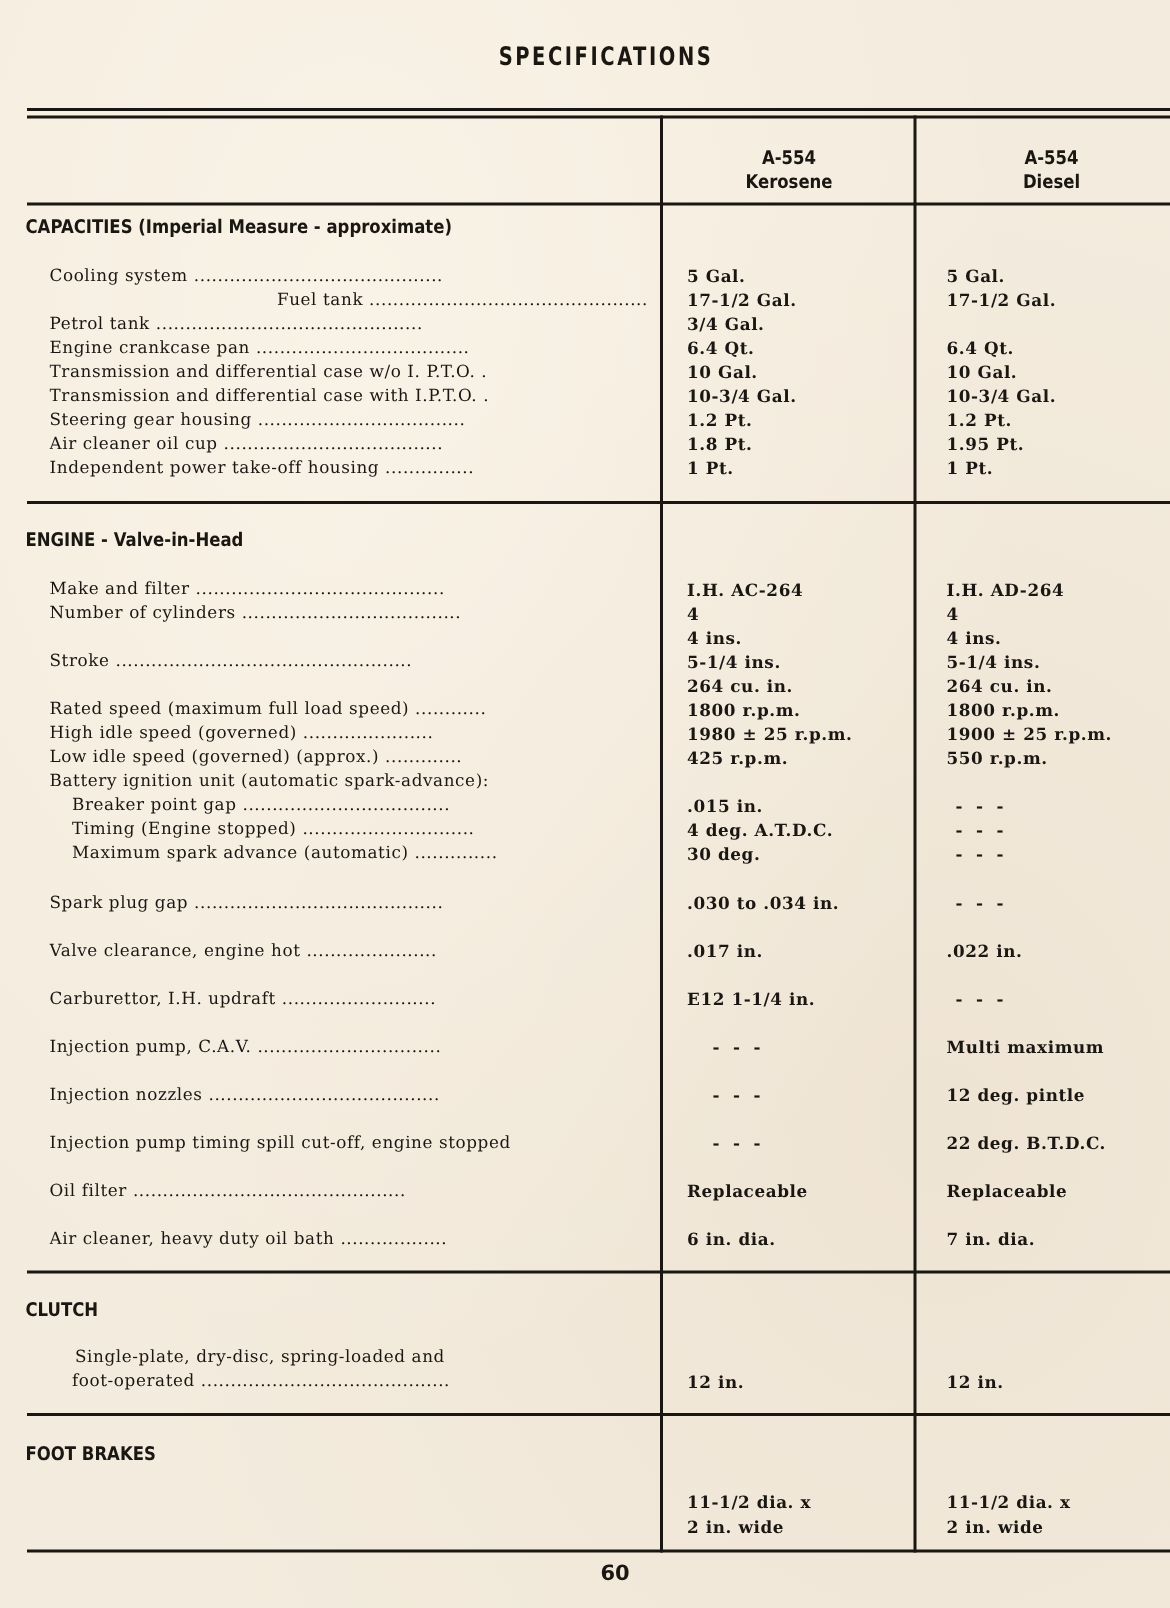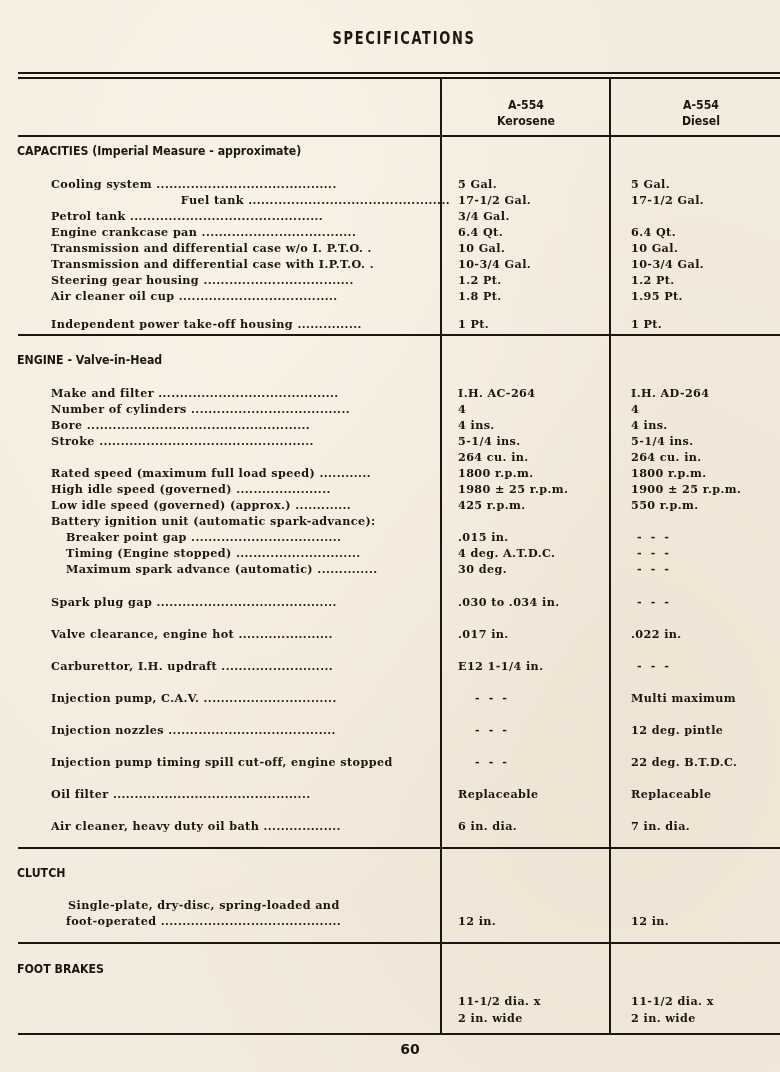--- a/index.html
+++ b/index.html
@@ -25,22 +25,22 @@
     line-height: 16px; transform: scaleX(0.88);
   }
   .section {
     position: absolute; left: 17px;
     font-family: "DejaVu Sans", sans-serif; font-weight: bold; font-size: 12.5px;
     transform-origin: left; transform: scaleX(0.88); white-space: nowrap;
   }
   .row { position: absolute; left: 0; right: 0; height: 16px; }
   .lbl {
     position: absolute; white-space: nowrap; overflow: hidden;
-    font-family: "DejaVu Serif", serif; font-weight: bold; font-size: 11.2px;
-    letter-spacing: 0.4px; line-height: 16px; margin-left: 18px;
+    font-family: "DejaVu Serif", serif; font-weight: normal; font-size: 11.2px;
+    letter-spacing: 0.4px; line-height: 16px;
   }
   .v1, .v2 {
     position: absolute; white-space: nowrap;
     font-family: "DejaVu Serif", serif; font-weight: bold; font-size: 11.2px;
     letter-spacing: 0.4px; line-height: 16px;
   }
   .v1 { left: 458px; }
   .v2 { left: 631px; }
   .pagenum {
     position: absolute; top: 1041px; left: 0; width: 820px; text-align: center;
@@ -106,41 +106,40 @@
     <div class="row" style="top: 272px;">
       <span class="lbl" style="left: 33px; width: 399px;">Steering gear housing ...................................</span>
       <span class="v1">1.2 Pt.</span>
       <span class="v2">1.2 Pt.</span>
     </div>
     <div class="row" style="top: 288px;">
       <span class="lbl" style="left: 33px; width: 399px;">Air cleaner oil cup .....................................</span>
       <span class="v1">1.8 Pt.</span>
       <span class="v2">1.95 Pt.</span>
     </div>
-    <div class="row" style="top: 316px;">
+    <div class="row" style="top: 304px;">
       <span class="lbl" style="left: 33px; width: 399px;">Independent power take-off housing ...............</span>
       <span class="v1">1 Pt.</span>
       <span class="v2">1 Pt.</span>
     </div>
   </div>
 
 <div class="section" style="top:352px;">ENGINE - Valve-in-Head</div>
 <div id="eng-rows">
     <div class="row" style="top: 385px;">
       <span class="lbl" style="left: 33px; width: 399px;">Make and filter ..........................................</span>
       <span class="v1">I.H. AC-264</span>
       <span class="v2">I.H. AD-264</span>
     </div>
     <div class="row" style="top: 401px;">
       <span class="lbl" style="left: 33px; width: 399px;">Number of cylinders .....................................</span>
       <span class="v1">4</span>
       <span class="v2">4</span>
     </div>
     <div class="row" style="top: 417px;">
-      <span class="lbl" style="left: 33px; width: 399px;">Bore ....................................................</span>
       <span class="v1">4 ins.</span>
       <span class="v2">4 ins.</span>
     </div>
     <div class="row" style="top: 433px;">
       <span class="lbl" style="left: 33px; width: 399px;">Stroke ..................................................</span>
       <span class="v1">5-1/4 ins.</span>
       <span class="v2">5-1/4 ins.</span>
     </div>
     <div class="row" style="top: 449px;">
       <span class="v1">264 cu. in.</span>

